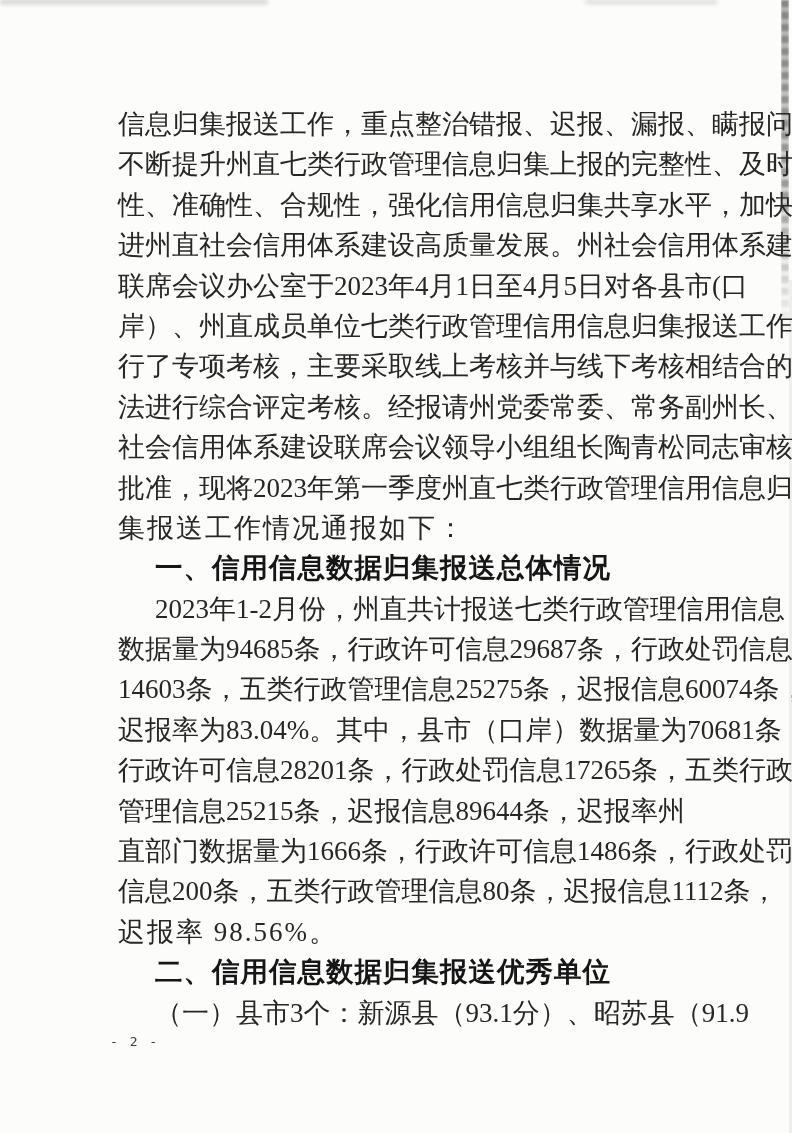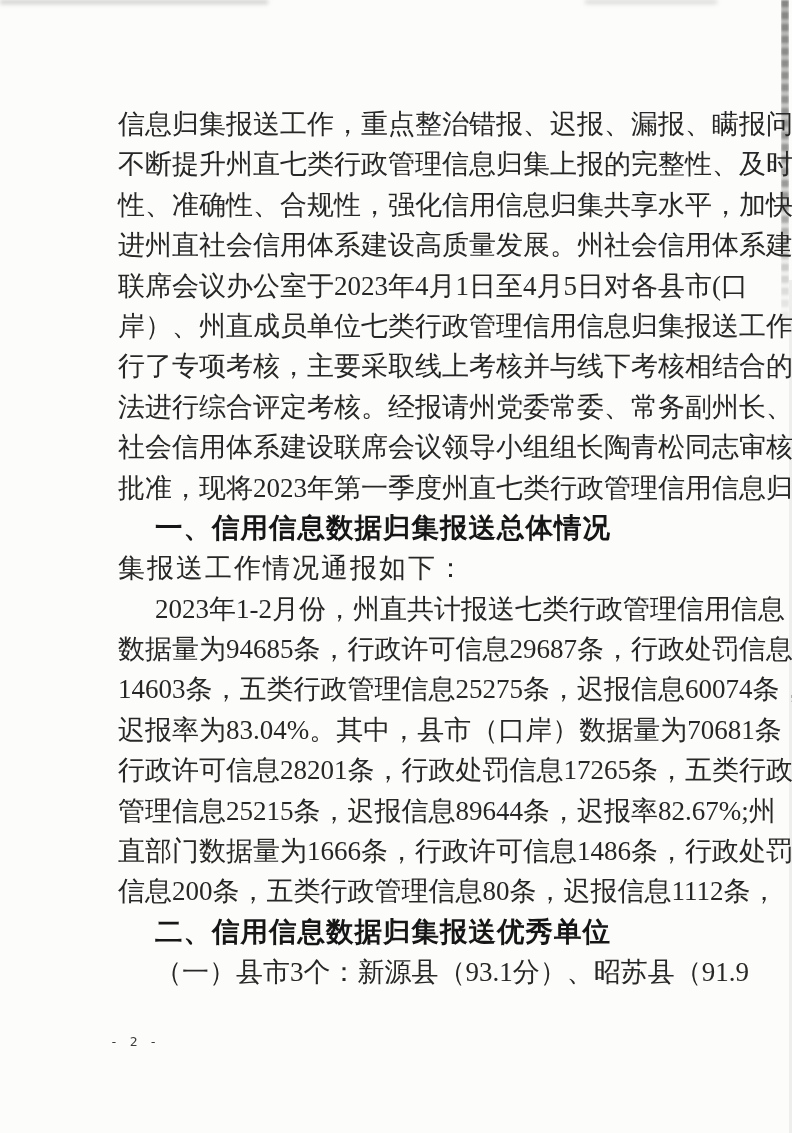--- a/index.html
+++ b/index.html
@@ -354,22 +354,22 @@
         <span>行</span>
         <span>政</span>
         <span>管</span>
         <span>理</span>
         <span>信</span>
         <span>用</span>
         <span>信</span>
         <span>息</span>
         <span>归</span>
       </div>
+      <div class="line">集报送工作情况通报如下：</div>
       <div class="line heading indent">一、信用信息数据归集报送总体情况</div>
-      <div class="line">集报送工作情况通报如下：</div>
       <div class="line indent justify">
         <span>2023</span>
         <span>年</span>
         <span>1-2</span>
         <span>月</span>
         <span>份</span>
         <span>，</span>
         <span>州</span>
         <span>直</span>
         <span>共</span>
@@ -493,21 +493,20 @@
         <span>迟</span>
         <span>报</span>
         <span>信</span>
         <span>息</span>
         <span>89644</span>
         <span>条</span>
         <span>，</span>
         <span>迟</span>
         <span>报</span>
         <span>率</span>
-        <span>82.67%;</span>
         <span>州</span>
       </div>
       <div class="line justify">
         <span>直</span>
         <span>部</span>
         <span>门</span>
         <span>数</span>
         <span>据</span>
         <span>量</span>
         <span>为</span>
@@ -546,20 +545,21 @@
         <span>条</span>
         <span>，</span>
         <span>迟</span>
         <span>报</span>
         <span>信</span>
         <span>息</span>
         <span>1112</span>
         <span>条</span>
         <span>，</span>
       </div>
+      <div class="line">迟报率 98.56%。</div>
       <div class="line heading indent">二、信用信息数据归集报送优秀单位</div>
       <div class="line indent justify">
         <span>（</span>
         <span>一</span>
         <span>）</span>
         <span>县</span>
         <span>市</span>
         <span>3</span>
         <span>个</span>
         <span>：</span>

